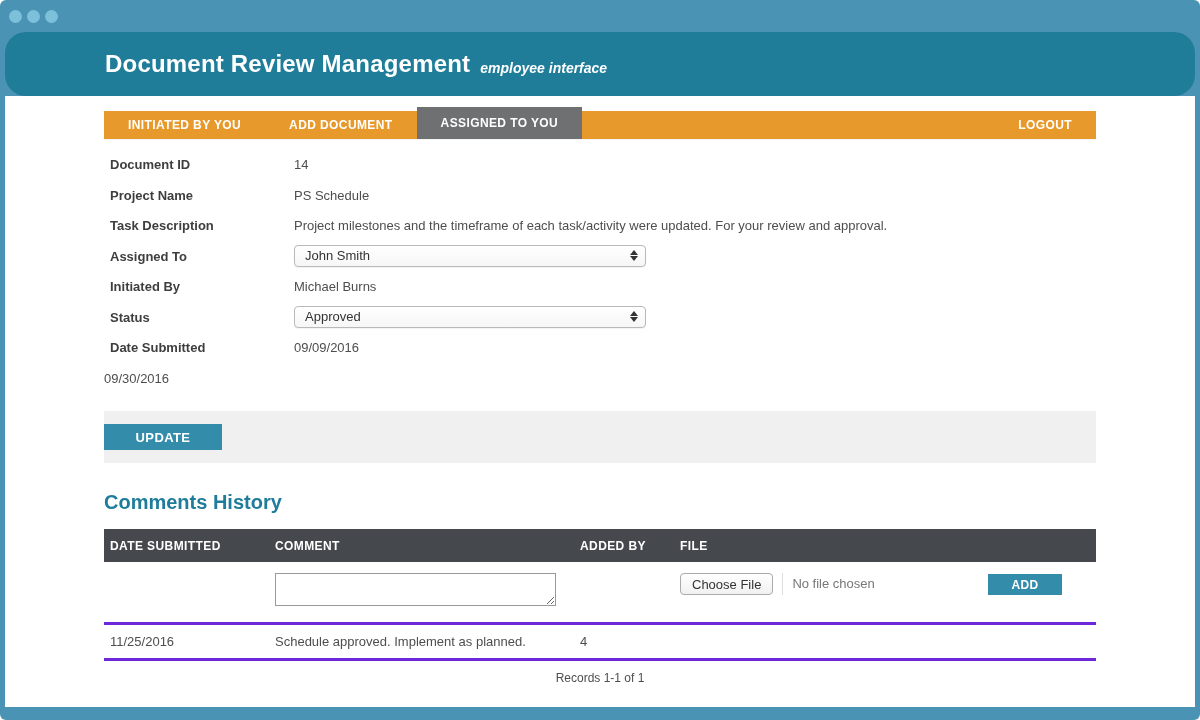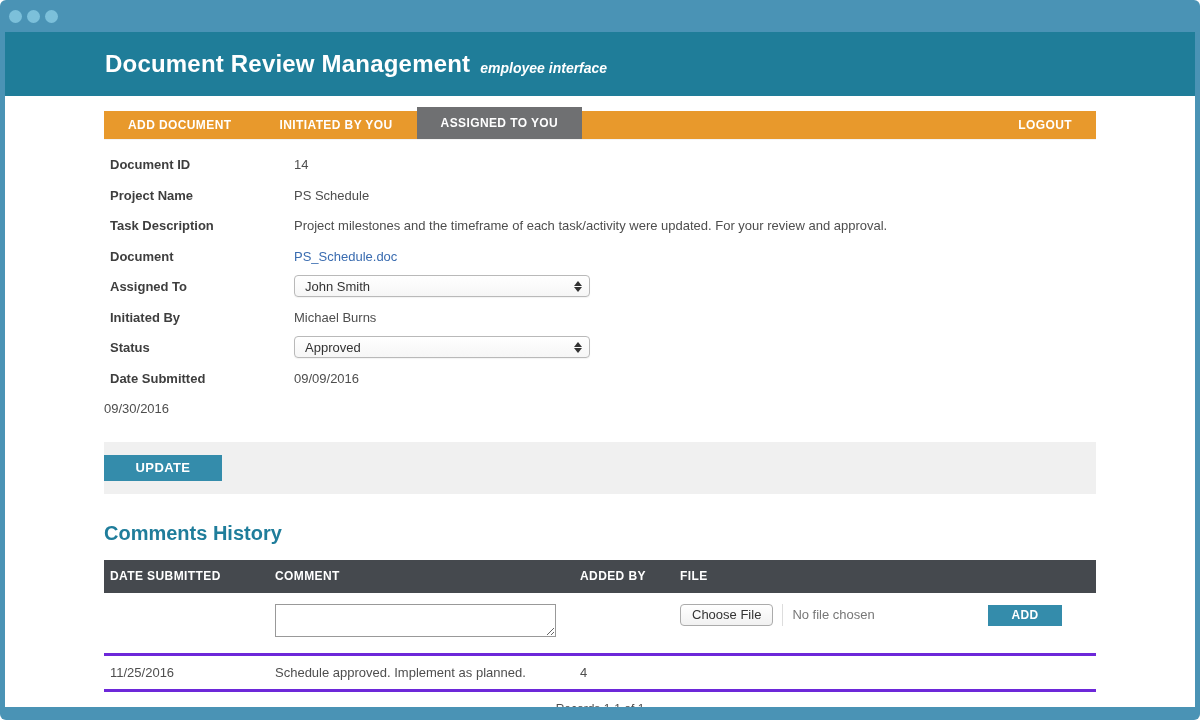--- a/index.html
+++ b/index.html
@@ -4,21 +4,21 @@
 <style>
   * { margin:0; padding:0; box-sizing:border-box; }
   html,body { width:1200px; height:720px; background:#ffffff; font-family:"Liberation Sans","DejaVu Sans",sans-serif; }
   .window { width:1200px; height:720px; background:#4a93b5; border-radius:6px; overflow:hidden; display:flex; flex-direction:column; }
 
   
   .titlebar { height:32px; display:flex; align-items:center; padding-left:9px; flex:0 0 auto; }
   .dot { width:13px; height:13px; border-radius:50%; background:#7cc0da; margin-right:5px; }
 
   
-  .appheader { height:64px; background:#1f7d99; margin:0 5px; display:flex; align-items:center; padding-left:100px; flex:0 0 auto; }
+  .appheader { height:64px; background:#1f7d99; margin:0 5px; display:flex; align-items:center; padding-left:100px; flex:0 0 auto;border-radius:21px; }
   .apptitle { color:#ffffff; font-size:24px; font-weight:bold; letter-spacing:0.2px; }
   .appsubtitle { color:#ffffff; font-size:14px; font-style:italic; font-weight:bold; margin-left:10px; padding-top:8px; }
 
   
   .page { flex:1 1 auto; background:#ffffff; margin:0 5px; overflow:hidden; }
   .bottombar { height:13px; flex:0 0 auto; }
   .content { width:992px; margin:0 auto; }
 
   
   .nav { margin-top:15px; height:28px; background:#e8992c; display:flex; align-items:center; }
@@ -26,21 +26,21 @@
   .tab.active { background:#6f7072; height:32px; margin-top:-4px; }
   .nav-spacer { flex:1; }
 
   
   .form { padding-top:13px; border-top:1px solid #f4f4f4; }
   .frow { display:flex; min-height:30.5px; align-items:flex-start; }
   .flabel { width:190px; padding-left:6px; font-size:13px; font-weight:bold; color:#3e3e3e; padding-top:4px; }
   .fvalue { font-size:13px; color:#4e4e4e; padding-top:4px; }
   .flink { font-size:13px; color:#3a6cb0; text-decoration:none; padding-top:4px; cursor:pointer; }
 
-  .select { width:296px; height:22px; border:1px solid #b9b9b9; border-radius:4px; background:linear-gradient(#ffffff,#f6f6f6); display:flex; align-items:center; justify-content:space-between; padding:0 7px 0 10px; font-size:13px; color:#333333; cursor:pointer; box-shadow:0 1px 1px rgba(0,0,0,0.05); }
+  .select { width:352px; height:22px; border:1px solid #b9b9b9; border-radius:4px; background:linear-gradient(#ffffff,#f6f6f6); display:flex; align-items:center; justify-content:space-between; padding:0 7px 0 10px; font-size:13px; color:#333333; cursor:pointer; box-shadow:0 1px 1px rgba(0,0,0,0.05); }
   .stepper { display:flex; flex-direction:column; align-items:center; gap:1px; }
   .stepper .up { width:0; height:0; border-left:4px solid transparent; border-right:4px solid transparent; border-bottom:5px solid #333; }
   .stepper .down { width:0; height:0; border-left:4px solid transparent; border-right:4px solid transparent; border-top:5px solid #333; }
 
   .form-footer { margin-top:14px; height:52px; background:#f0f0f0; display:flex; align-items:center; justify-content:flex-start; }
   .btn-update { width:118px; height:26px; background:#348cab; border:none; color:#ffffff; font-size:13px; font-weight:bold; letter-spacing:0.4px; cursor:pointer; font-family:inherit; }
 
   
   .comments-heading { margin-top:28px; font-size:20px; font-weight:bold; color:#1f7d9b; }
   .ctable { margin-top:15px; }
@@ -70,22 +70,22 @@
 
   <div class="appheader">
     <span class="apptitle">Document Review Management</span>
     <span class="appsubtitle">employee interface</span>
   </div>
 
   <div class="page">
     <div class="content">
 
       <div class="nav">
+        <div class="tab">INITIATED BY YOU</div>
         <div class="tab">ADD DOCUMENT</div>
-        <div class="tab">INITIATED BY YOU</div>
         <div class="tab active">ASSIGNED TO YOU</div>
         <div class="nav-spacer"></div>
         <div class="tab">LOGOUT</div>
       </div>
 
       <div class="form">
 
         <div class="frow">
           <div class="flabel">Document ID</div>
           <div class="fvalue">14</div>
@@ -94,24 +94,20 @@
         <div class="frow">
           <div class="flabel">Project Name</div>
           <div class="fvalue">PS Schedule</div>
         </div>
 
         <div class="frow">
           <div class="flabel">Task Description</div>
           <div class="fvalue">Project milestones and the timeframe of each task/activity were updated. For your review and approval.</div>
         </div>
 
-        <div class="frow">
-          <div class="flabel">Document</div>
-          <a class="flink">PS_Schedule.doc</a>
-        </div>
 
         <div class="frow">
           <div class="flabel">Assigned To</div>
           <div class="select">
             <span>John Smith</span>
             <span class="stepper">
                 <span class="up"></span>
                 <span class="down"></span>
               </span>
           </div>

